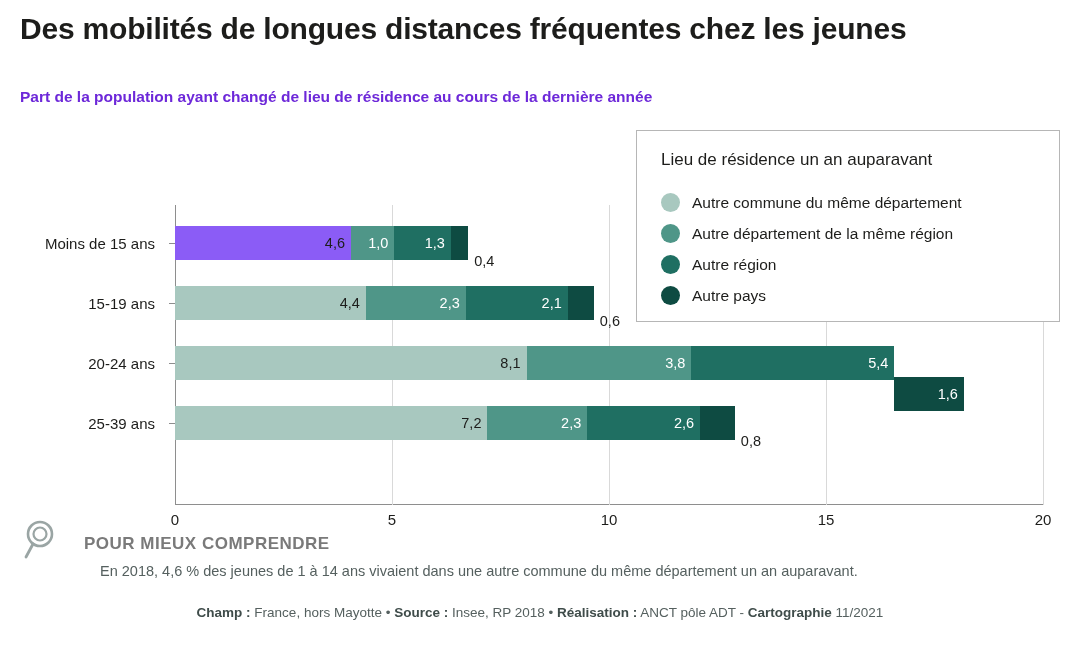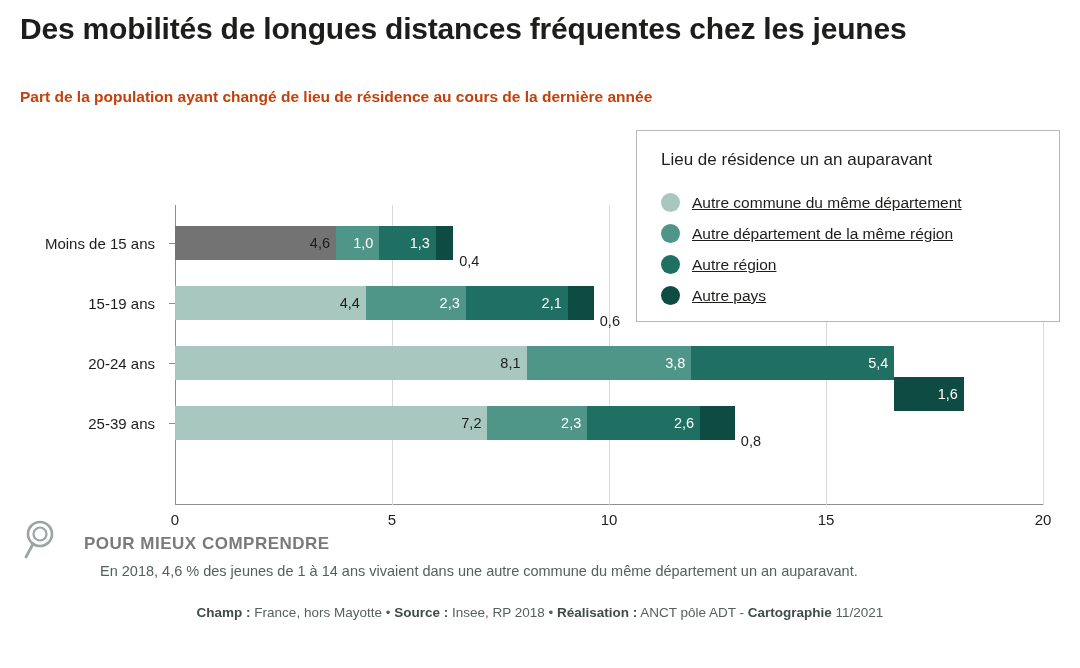--- a/index.html
+++ b/index.html
@@ -28,21 +28,21 @@
     font-weight: bold;
     letter-spacing: -0.2px;
     color: #1d1d1b;
   }
   .subtitle {
     position: absolute;
     left: 20px;
     top: 88px;
     font-size: 15.5px;
     font-weight: bold;
-    color: #c2410c;
+    color: #6d28d9;
   }
   .subtitle2 {
     position: absolute;
     left: 20px;
     top: 115px;
     font-size: 15px;
     font-weight: normal;
     color: #1d1d1b;
   }
 
@@ -162,21 +162,20 @@
   .legend-items {
     position: absolute;
     left: 24px;
     top: 56px;
     width: 380px;
   }
   .legend-item {
     display: flex;
     align-items: center;
     height: 31px;
-    text-decoration: underline;
   }
   .legend-dot {
     width: 19px;
     height: 19px;
     border-radius: 50%;
     margin-right: 12px;
     flex: 0 0 auto;
   }
   .legend-text {
     font-size: 15.5px;
@@ -244,21 +243,21 @@
         <div class="tick-label" style="left: 217px;">5</div>
         <div class="gridline" style="left: 434px;"></div>
         <div class="tick-label" style="left: 434px;">10</div>
         <div class="gridline" style="left: 651px;"></div>
         <div class="tick-label" style="left: 651px;">15</div>
         <div class="gridline" style="left: 868px;"></div>
         <div class="tick-label" style="left: 868px;">20</div>
         <div class="cat-label-wrap" style="left: -160px; top: 38px;">Moins de 15 ans</div>
         <div class="cat-tick" style="left: -6px; top: 38px;"></div>
         <div class="bar-row" style="top: 21px;">
-          <div class="seg" style="width: 161px; background: #737373;">
+          <div class="seg" style="width: 176px; background: #8b5cf6;">
             <span class="seg-val-dark">4,6</span>
           </div>
           <div class="seg" style="width: 43.4px; background: rgb(79, 150, 136);">
             <span class="seg-val-inside">1,0</span>
           </div>
           <div class="seg" style="width: 56.42px; background: rgb(31, 111, 98);">
             <span class="seg-val-inside">1,3</span>
           </div>
           <div class="seg" style="width: 17.36px; background: rgb(14, 75, 66);">
             <span class="seg-val-outside">0,4</span>

